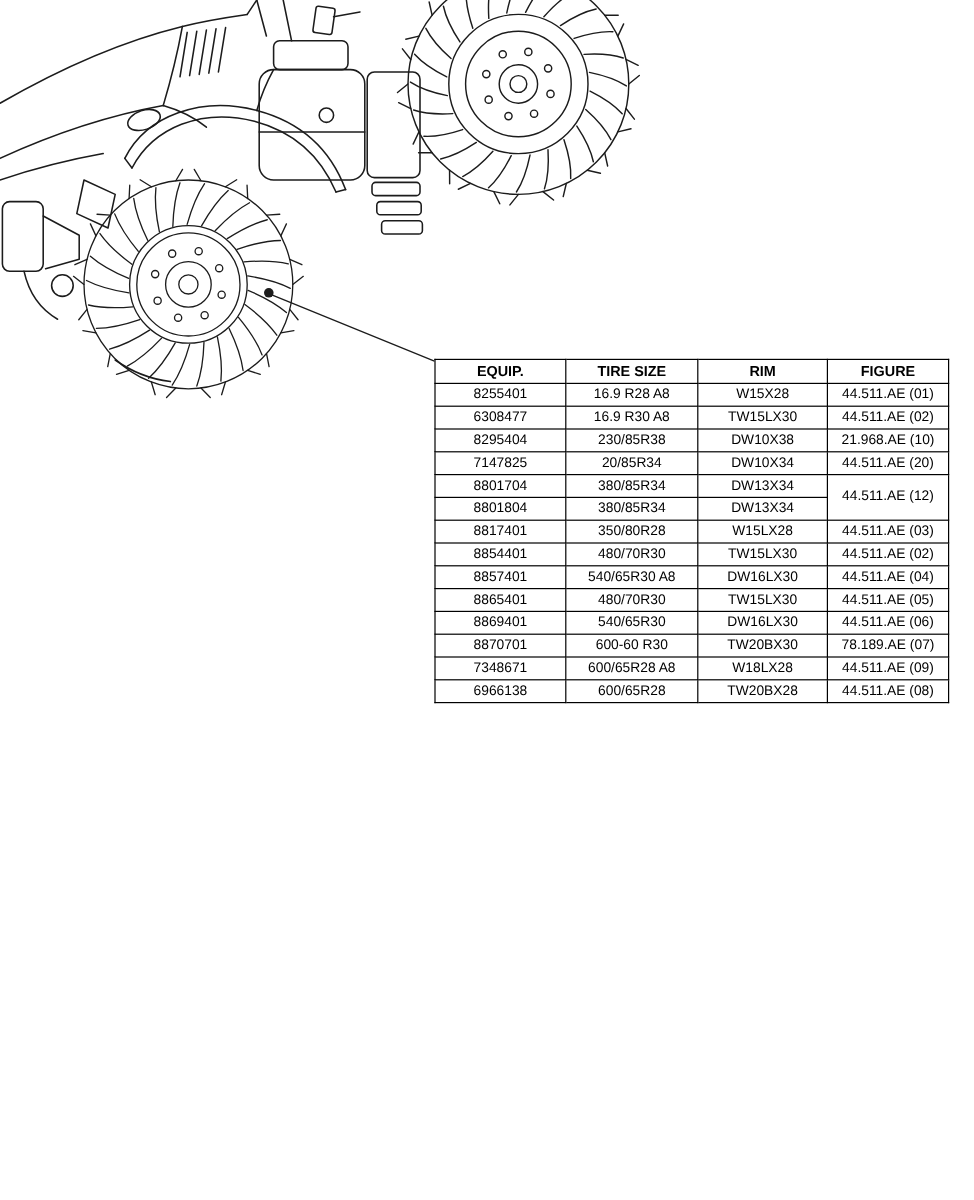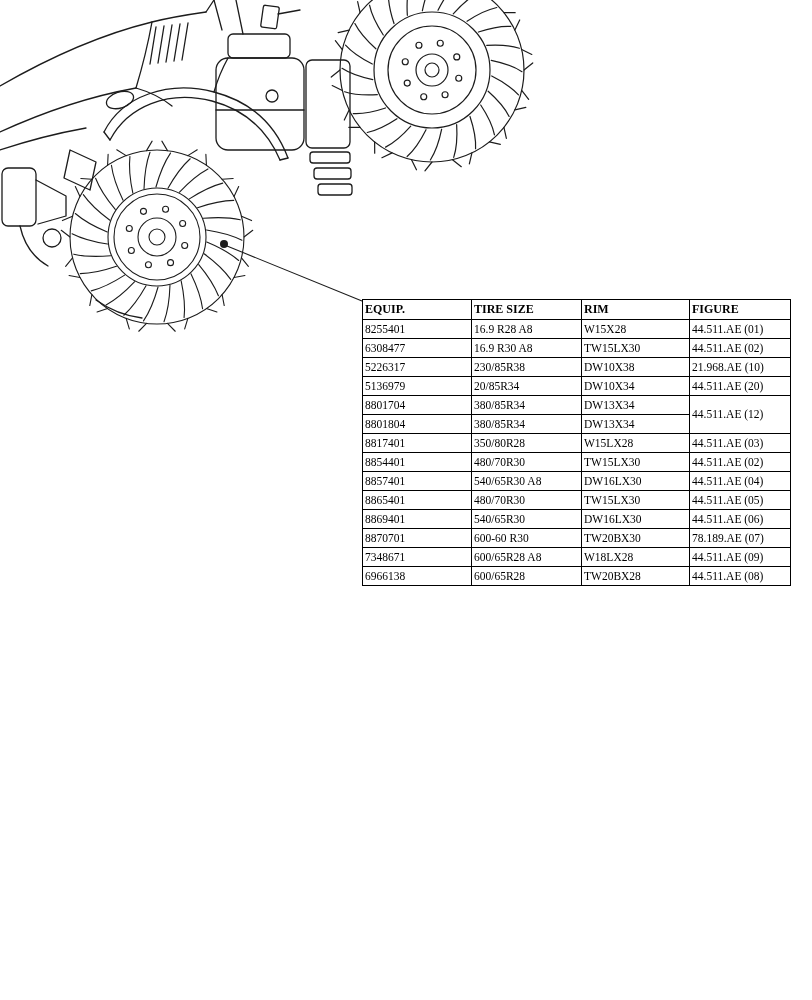--- a/index.html
+++ b/index.html
@@ -10,24 +10,24 @@
     color:#000;
   }
   .art{position:absolute;left:0;top:0;width:812px;height:1000px;}
   .parts-table{
     position:absolute;left:362px;top:299px;width:428px;
     border-collapse:collapse;table-layout:fixed;
     background:#fff;
   }
   .parts-table th,.parts-table td{
     border:1px solid #000;
-    text-align:left;vertical-align:middle;
+    text-align:center;vertical-align:middle;
     height:18px;padding:0 2px;
     font-size:11.5px;line-height:1.1;
-    white-space:nowrap;overflow:hidden;font-family:Liberation Serif, serif;
+    white-space:nowrap;overflow:hidden;
   }
   .parts-table th{
     font-size:12px;font-weight:bold;height:19px;
   }
 </style>
 </head>
 <body>
 
 <svg class="art" viewBox="0 0 812 1000" aria-hidden="true">
   <g stroke="#1c1c1c" fill="none" stroke-width="1.3" stroke-linecap="round" stroke-linejoin="round">
@@ -248,27 +248,27 @@
       <td>W15X28</td>
       <td>44.511.AE (01)</td>
     </tr>
     <tr>
       <td>6308477</td>
       <td>16.9 R30 A8</td>
       <td>TW15LX30</td>
       <td>44.511.AE (02)</td>
     </tr>
     <tr>
-      <td>5226317</td>
+      <td>8295404</td>
       <td>230/85R38</td>
       <td>DW10X38</td>
       <td>21.968.AE (10)</td>
     </tr>
     <tr>
-      <td>5136979</td>
+      <td>7147825</td>
       <td>20/85R34</td>
       <td>DW10X34</td>
       <td>44.511.AE (20)</td>
     </tr>
     <tr>
       <td>8801704</td>
       <td>380/85R34</td>
       <td>DW13X34</td>
       <td rowspan="2">44.511.AE (12)</td>
     </tr>

